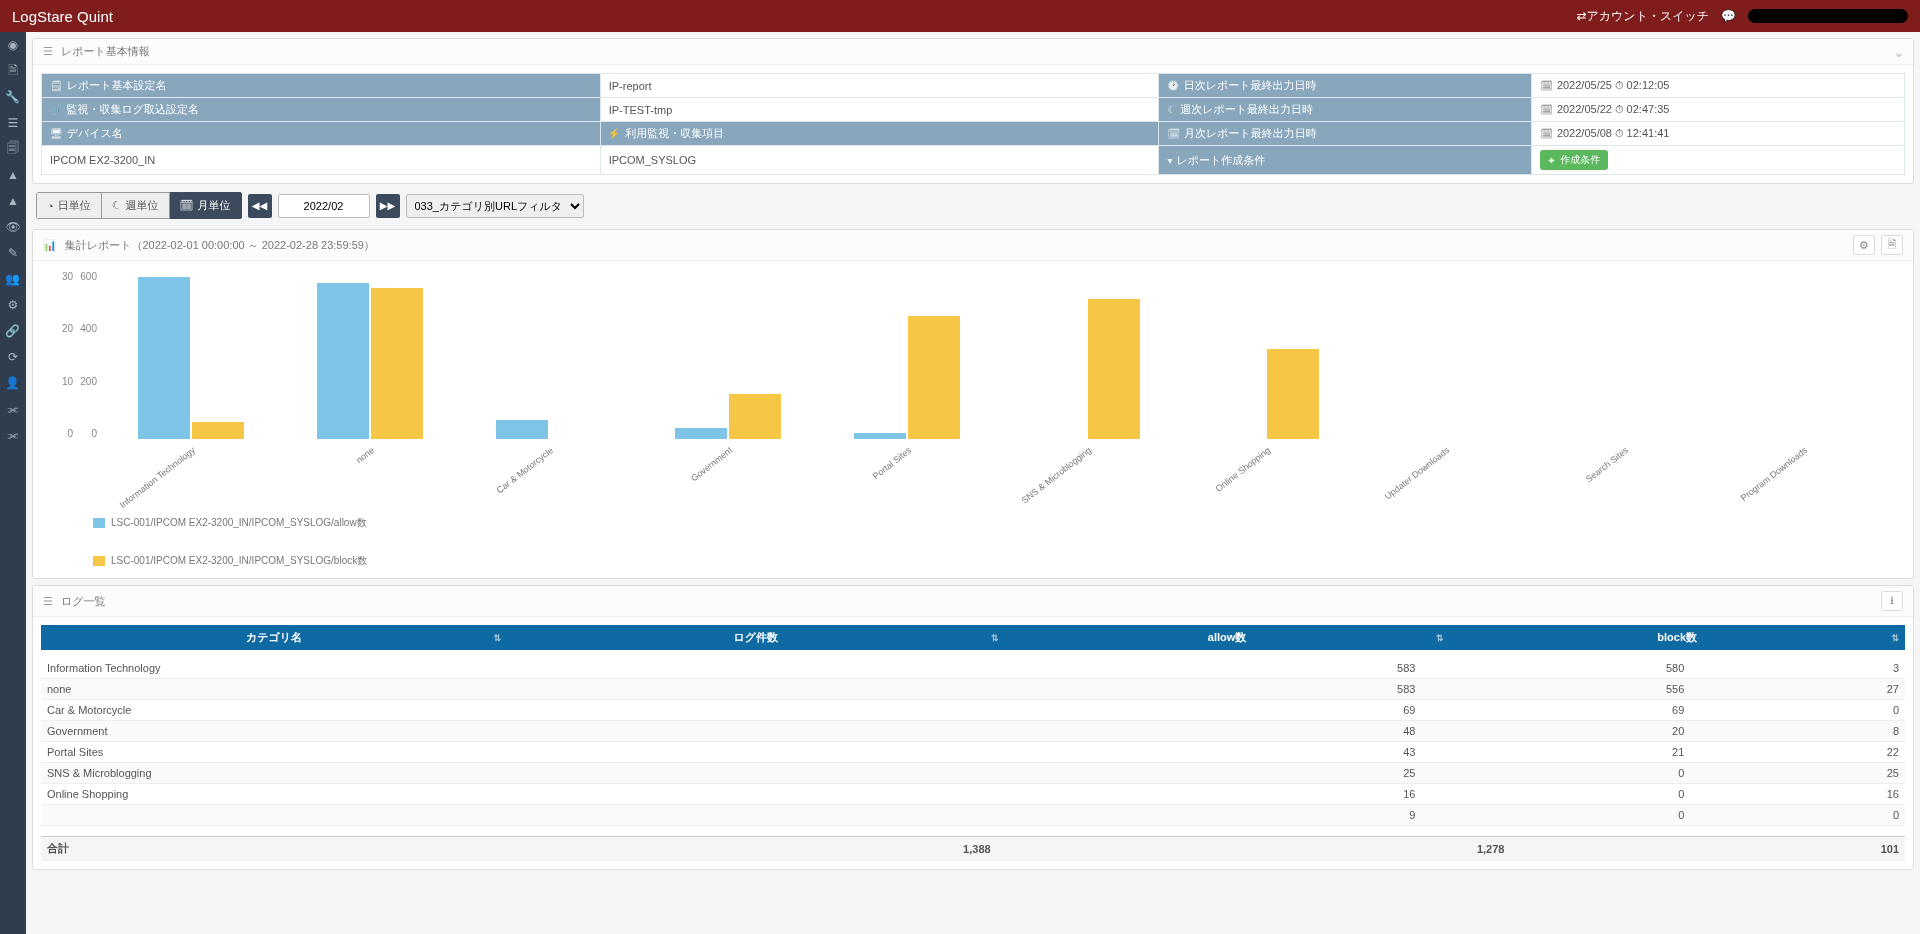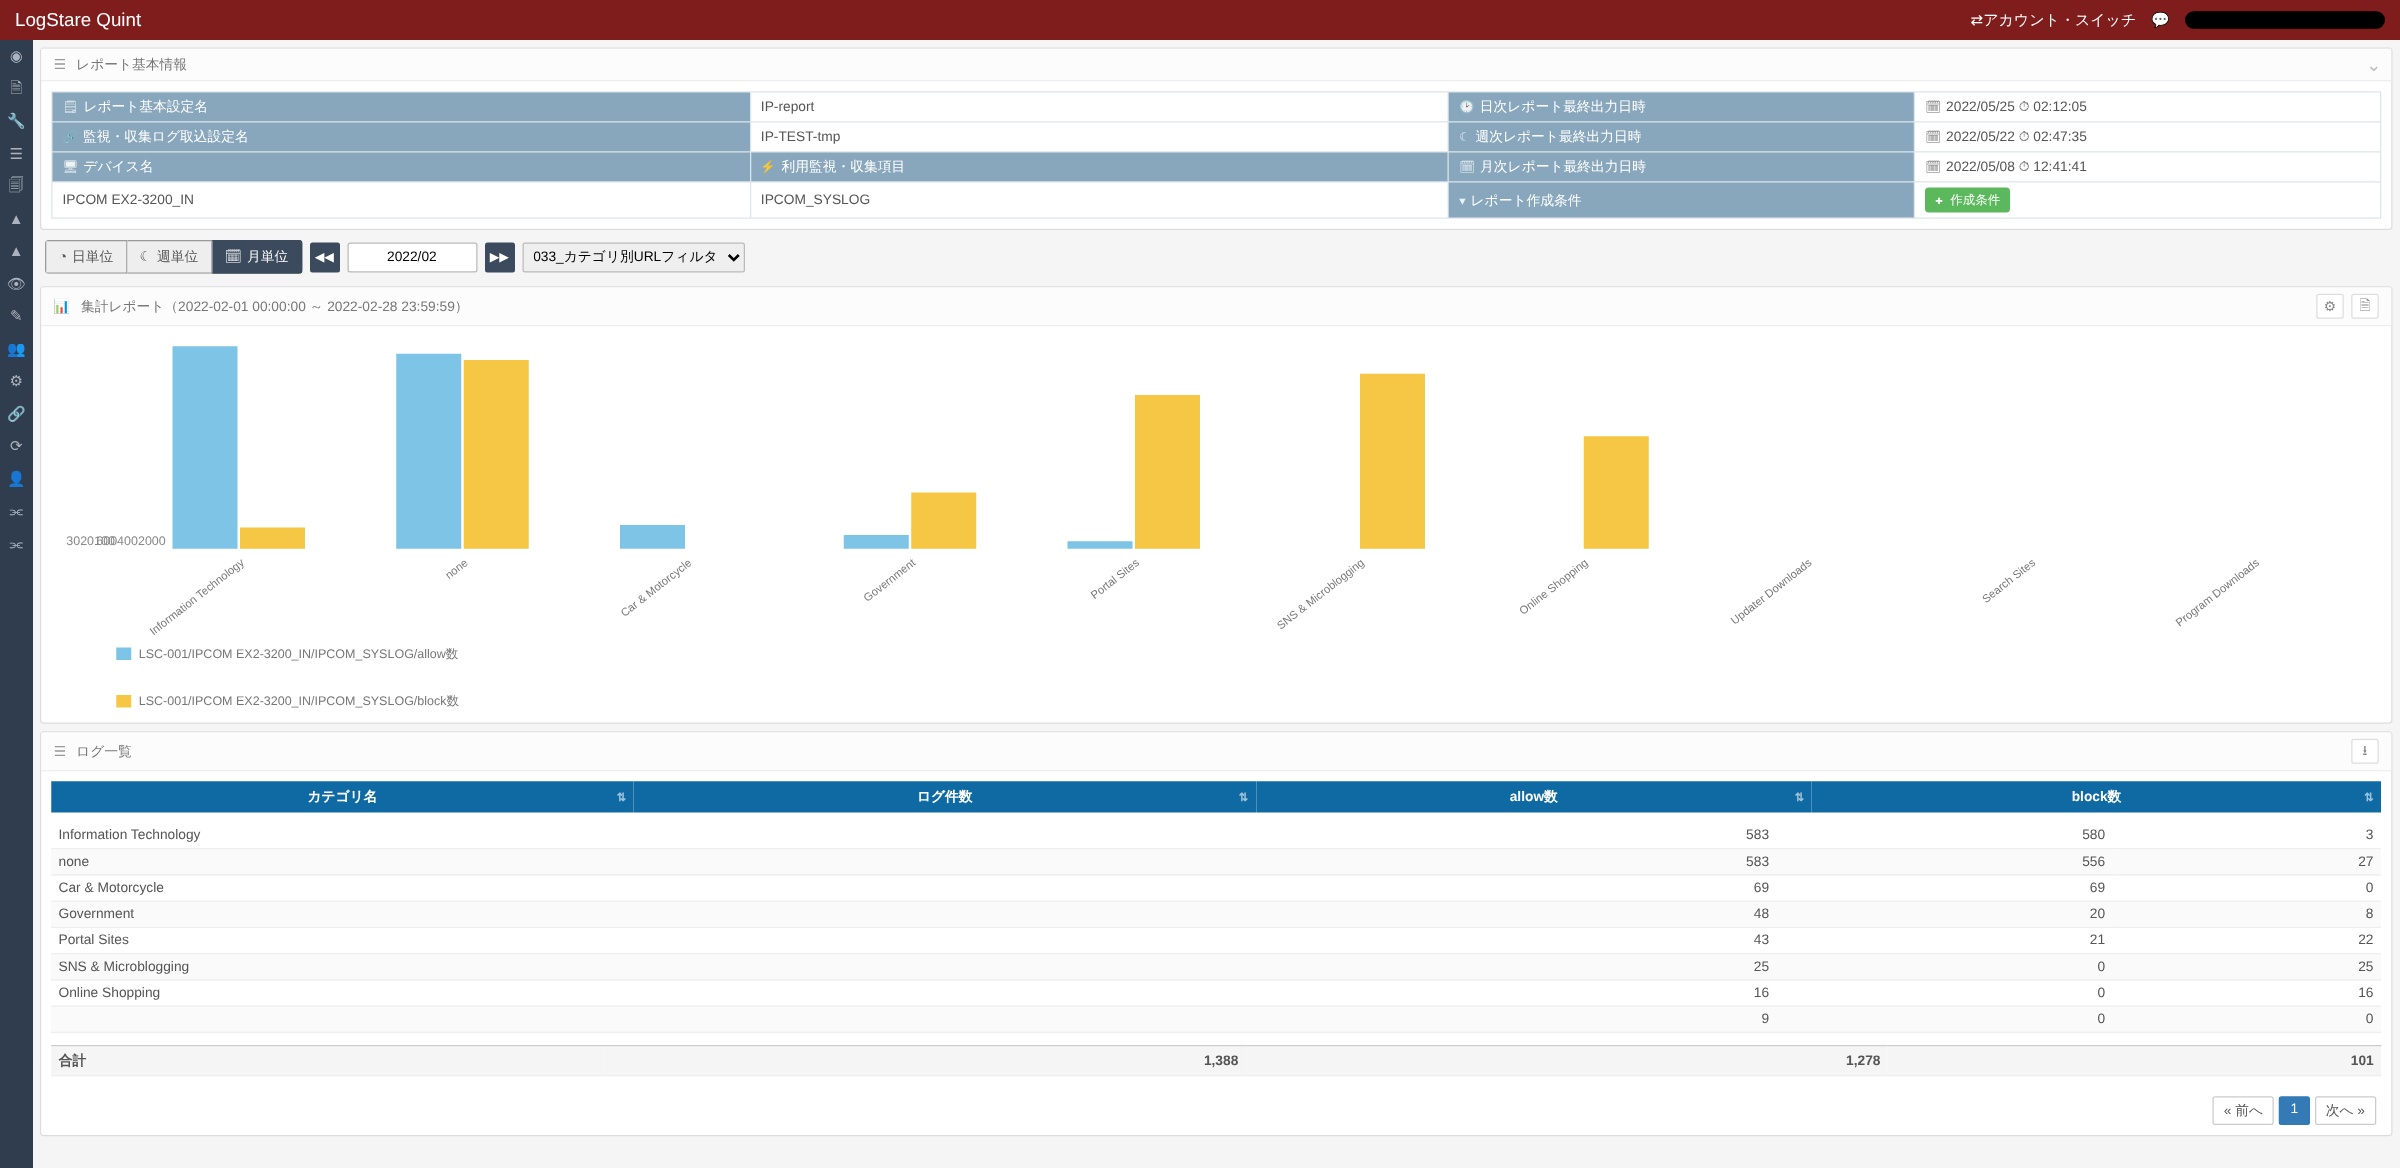--- a/index.html
+++ b/index.html
@@ -22,25 +22,25 @@
 .info-table .lbl { background: #88a7bc; color: #fff; width: 20%; }
 .info-table .val { background: #fff; color: #555; width: 30%; }
 .info-table .ic { font-size: 10px; margin-right: 4px; opacity: 0.85; }
 .badge-btn { display: inline-block; background: #5cb85c; color: #fff; padding: 3px 8px; border-radius: 3px; font-size: 10px; cursor: pointer; font-family: Liberation Mono, monospace; }
 .ctrl-row { display: flex; align-items: center; gap: 6px; padding: 8px 4px 4px 4px; }
 .seg { display: flex; border-radius: 3px; overflow: hidden; }
 .seg .seg-btn { padding: 5px 10px; font-size: 11px; border: 1px solid #999; background: #eee; color: #555; cursor: pointer; display: flex; align-items: center; gap: 4px; }
 .seg .seg-btn.active { background: #3b4a5c; color: #fff; border-color: #3b4a5c; }
 .seg .seg-btn + .seg-btn { border-left: none; }
 .nav-btn { width: 24px; height: 24px; background: #3b4a5c; color: #fff; border: none; border-radius: 2px; cursor: pointer; display: inline-flex; align-items: center; justify-content: center; font-size: 10px; }
-.date-input { width: 104px; height: 24px; border: 1px solid #bbb; border-radius: 2px; text-align: center; font-size: 11px; }
+.date-input { width: 92px; height: 24px; border: 1px solid #bbb; border-radius: 2px; text-align: center; font-size: 11px; }
 .filter-sel { height: 24px; border: 1px solid #bbb; border-radius: 2px; font-size: 11px; padding: 0 4px; min-width: 160px; }
 .chart-wrap { padding: 10px 20px 10px 20px; }
 .chart-area { position: relative; height: 190px; display: flex; }
-.y-axis { width: 24px; display: flex; flex-direction: row; justify-content: space-between; align-items: flex-end; padding: 0 4px 22px 0; color: #888; font-size: 10px; text-align: right; }
+.y-axis { width: 24px; display: flex; flex-direction: column; justify-content: space-between; align-items: flex-end; padding: 0 4px 22px 0; color: #888; font-size: 10px; text-align: right; }
 .plot { flex: 1; position: relative; }
 .bars-row { position: absolute; left: 0; right: 0; bottom: 22px; top: 0; display: flex; }
 .cat-group { flex: 1; display: flex; align-items: flex-end; justify-content: center; gap: 2px; position: relative; }
 .bar { width: 42%; max-width: 52px; }
 .bar.allow { background: #7ec4e6; }
 .bar.block { background: #f6c744; }
 .cat-label { position: absolute; top: 100%; left: 50%; transform-origin: top left; transform: rotate(-38deg) translate(-100%, 0); white-space: nowrap; color: #777; font-size: 9px; margin-top: 6px; }
 .legend { margin-top: 55px; display: flex; gap: 24px; padding-left: 40px; font-size: 10px; color: #777; flex-direction: column; }
 .legend .sw { display: inline-block; width: 12px; height: 10px; margin-right: 6px; vertical-align: middle; }
 .data-table { width: calc(100% - 16px); margin: 8px; border-collapse: collapse; font-size: 11px; }
@@ -314,20 +314,15 @@
     <table class="data-table">
         <tfoot>
           <tr id="tfoot-row">
             <td>合計</td>
             <td class="num">1,388</td>
             <td class="num">1,278</td>
             <td class="num">101</td>
           </tr>
         </tfoot>
       </table>
-    <div class="pager">
-      <span class="pg-btn">« 前へ</span>
-      <span class="pg-btn active">1</span>
-      <span class="pg-btn">次へ »</span>
-    </div>
   </div>
 
 </div>
 
 </body></html>

